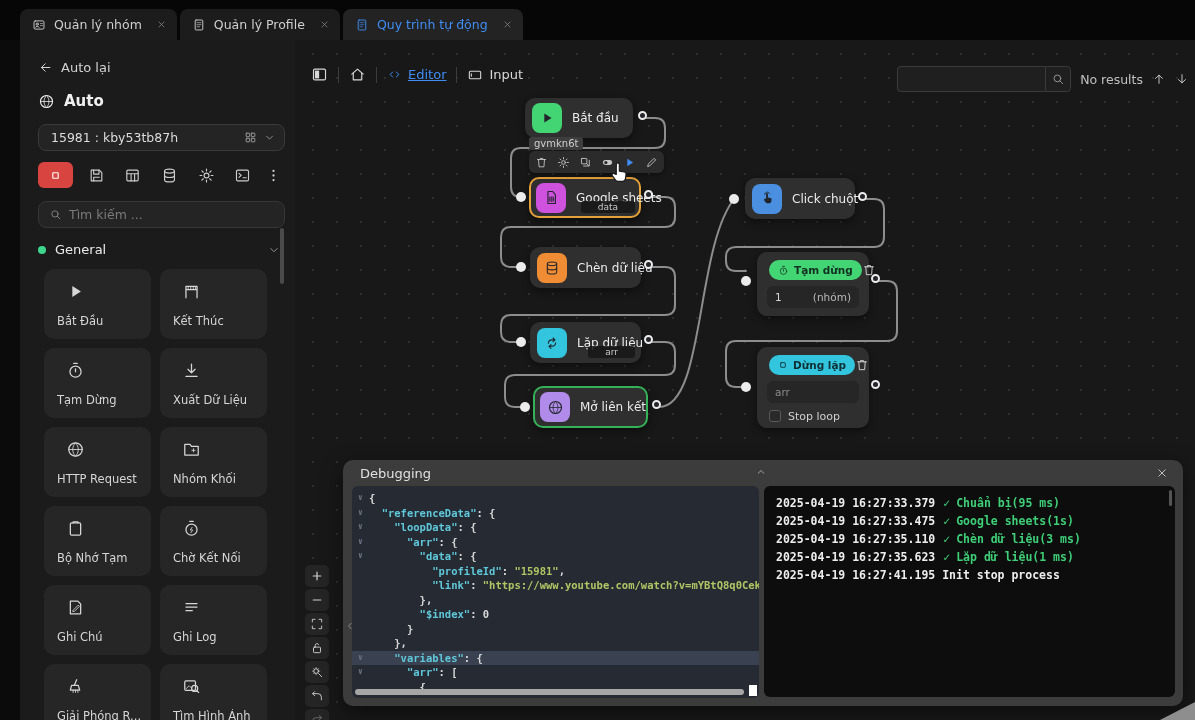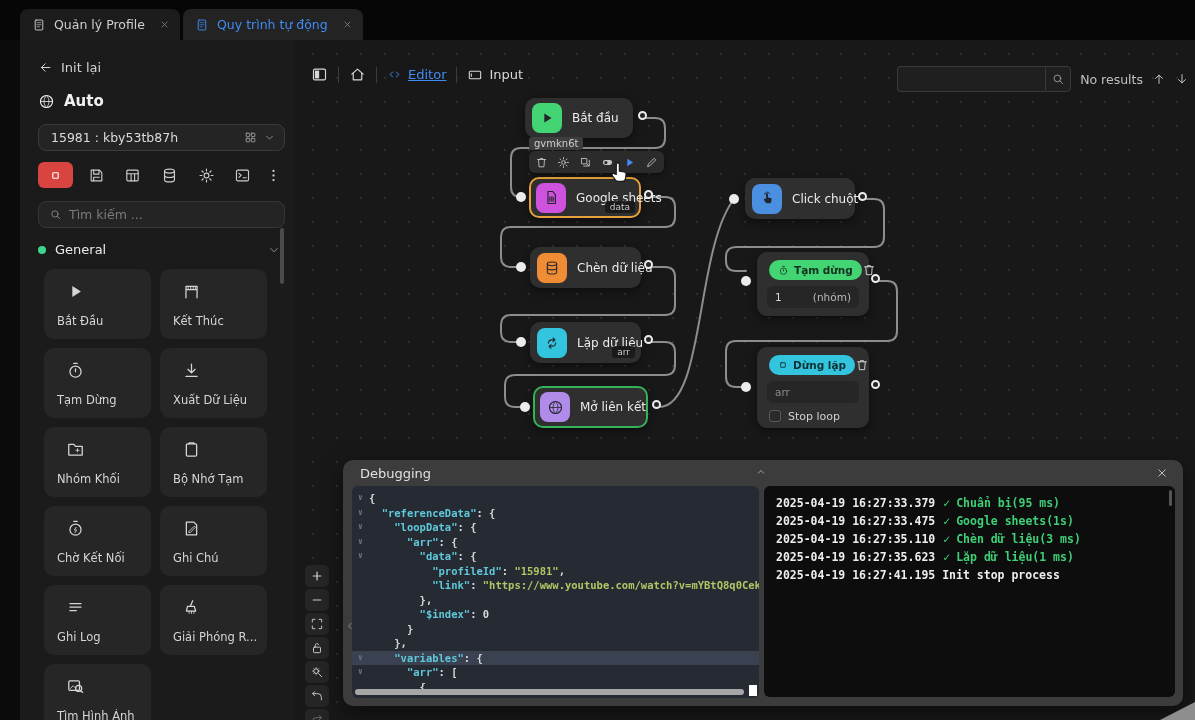--- a/index.html
+++ b/index.html
@@ -60,21 +60,21 @@
 
   
   .wires{position:absolute;left:0;top:0;z-index:3;pointer-events:none}
   .wires path{fill:none;stroke:#8d8d8d;stroke-width:2;stroke-linecap:round}
 
   
   .node{position:absolute;background:#2f2f2f;border-radius:10px;box-shadow:0 3px 9px rgba(0,0,0,.45);z-index:4;border:2px solid transparent}
   .node.simple{display:flex;align-items:center;gap:10px;padding:0 10px 0 5px}
   .tile{width:30px;height:30px;border-radius:8px;display:flex;align-items:center;justify-content:center;color:#22262c;flex:0 0 auto}
   .n-label{font-size:12px;color:#ebebeb;white-space:nowrap}
-  .n-badge{position:absolute;right:4px;bottom:3px;font-size:9px;color:#c9c9c9;background:rgba(22,22,22,.85);padding:1px 5px;border-radius:3px}
+  .n-badge{position:absolute;right:4px;bottom:3px;font-size:9px;color:#c9c9c9;background:rgba(22,22,22,.85);padding:1px 17px;border-radius:3px}
   .node-tag{position:absolute;font-size:10px;color:#cfcfcf;background:#3e3e3e;padding:1px 5px;border-radius:3px;z-index:4}
   .node.config{padding:6px 8px}
   .cfg-row1{display:flex;align-items:center;justify-content:space-between;padding:0 2px}
   .pill{height:20px;border-radius:10px;display:flex;align-items:center;gap:5px;padding:0 9px;color:#143022;font-size:10.5px;font-weight:bold;white-space:nowrap}
   .cfg-trash{color:#d8d8d8;display:flex;margin-right:4px}
   .cfg-input{margin-top:6px;height:22px;background:#262626;border-radius:6px;display:flex;align-items:center;justify-content:space-between;padding:0 8px;font-size:10.5px}
   .cfg-val{color:#d8d8d8}.cfg-unit{color:#b9b9b9}.cfg-ph{color:#8b8b8b}
   .cfg-check{margin-top:7px;display:flex;align-items:flex-start;gap:7px;padding:0 2px;font-size:11px;color:#d0d0d0}
   .checkbox{width:12px;height:12px;background:#2a2a2a;border:1px solid #5a5a5a;border-radius:3px}
   .port{position:absolute;border-radius:50%;z-index:5}
@@ -115,20 +115,34 @@
   .cursor{position:absolute;z-index:12;pointer-events:none}
 </style>
 </head>
 <body>
 
 <div class="app">
 
   <div class="tabbar" id="tabbar">
       <div class="tab">
         <svg viewBox="0 0 24 24" width="14" height="14" class="icon">
+          <rect x="3.5" y="5" width="17" height="14" rx="2"></rect>
+          <circle cx="9" cy="10.5" r="2"></circle>
+          <path d="M5.8 15.8c.7-2 5.7-2 6.4 0"></path>
+          <path class="thin" d="M14.5 9.5h3.5M14.5 13h3.5"></path>
+        </svg>
+        <span>Quản lý nhóm</span>
+        <span class="tab-close">
+          <svg viewBox="0 0 24 24" width="11" height="11" class="icon">
+            <path d="M6.5 6.5l11 11M17.5 6.5l-11 11"></path>
+          </svg>
+        </span>
+      </div>
+      <div class="tab">
+        <svg viewBox="0 0 24 24" width="14" height="14" class="icon">
           <rect x="5.5" y="3.5" width="13" height="17" rx="1.5"></rect>
           <path class="thin" d="M8.5 8h7M8.5 11.5h7M8.5 15h4.5"></path>
         </svg>
         <span>Quản lý Profile</span>
         <span class="tab-close">
           <svg viewBox="0 0 24 24" width="11" height="11" class="icon">
             <path d="M6.5 6.5l11 11M17.5 6.5l-11 11"></path>
           </svg>
         </span>
       </div>
@@ -146,21 +160,21 @@
       </div>
     </div>
 
   <aside class="sidebar">
     <div class="back-row">
       <span style="display:flex">
           <svg viewBox="0 0 24 24" width="15" height="15" class="icon">
             <path d="M19 12H5.5M11.5 6 5.5 12l6 6"></path>
           </svg>
         </span>
-      <span>Init lại</span>
+      <span>Auto lại</span>
     </div>
     <div class="title-row">
       <span style="display:flex">
           <svg viewBox="0 0 24 24" width="17" height="17" class="icon">
             <circle cx="12" cy="12" r="8.5"></circle>
             <path class="thin" d="M3.5 12h17M12 3.5c-4.8 4.8-4.8 12.2 0 17M12 3.5c4.8 4.8 4.8 12.2 0 17"></path>
           </svg>
         </span>
       <span>Auto</span>
     </div>
@@ -270,20 +284,29 @@
           </span>
           <span class="b-label">Tạm Dừng</span>
         </div>
         <div class="block">
           <span class="b-icon">
             <svg viewBox="0 0 24 24" width="19" height="19" class="icon">
               <path d="M12 4v10.5M7.5 10.5 12 15l4.5-4.5M5 19.5h14"></path>
             </svg>
           </span>
           <span class="b-label">Xuất Dữ Liệu</span>
+        </div>
+        <div class="block">
+          <span class="b-icon">
+            <svg viewBox="0 0 24 24" width="19" height="19" class="icon">
+              <circle cx="12" cy="12" r="8.5"></circle>
+              <path class="thin" d="M3.5 12h17M12 3.5c-4.8 4.8-4.8 12.2 0 17M12 3.5c4.8 4.8 4.8 12.2 0 17"></path>
+            </svg>
+          </span>
+          <span class="b-label">HTTP Request</span>
         </div>
         <div class="block">
           <span class="b-icon">
             <svg viewBox="0 0 24 24" width="19" height="19" class="icon">
               <path d="M3.5 5.5h6.5l2 2.5h8.5V19h-17z"></path>
               <path class="thin" d="M14.5 11v4M16.5 13h-4"></path>
             </svg>
           </span>
           <span class="b-label">Nhóm Khối</span>
         </div>

